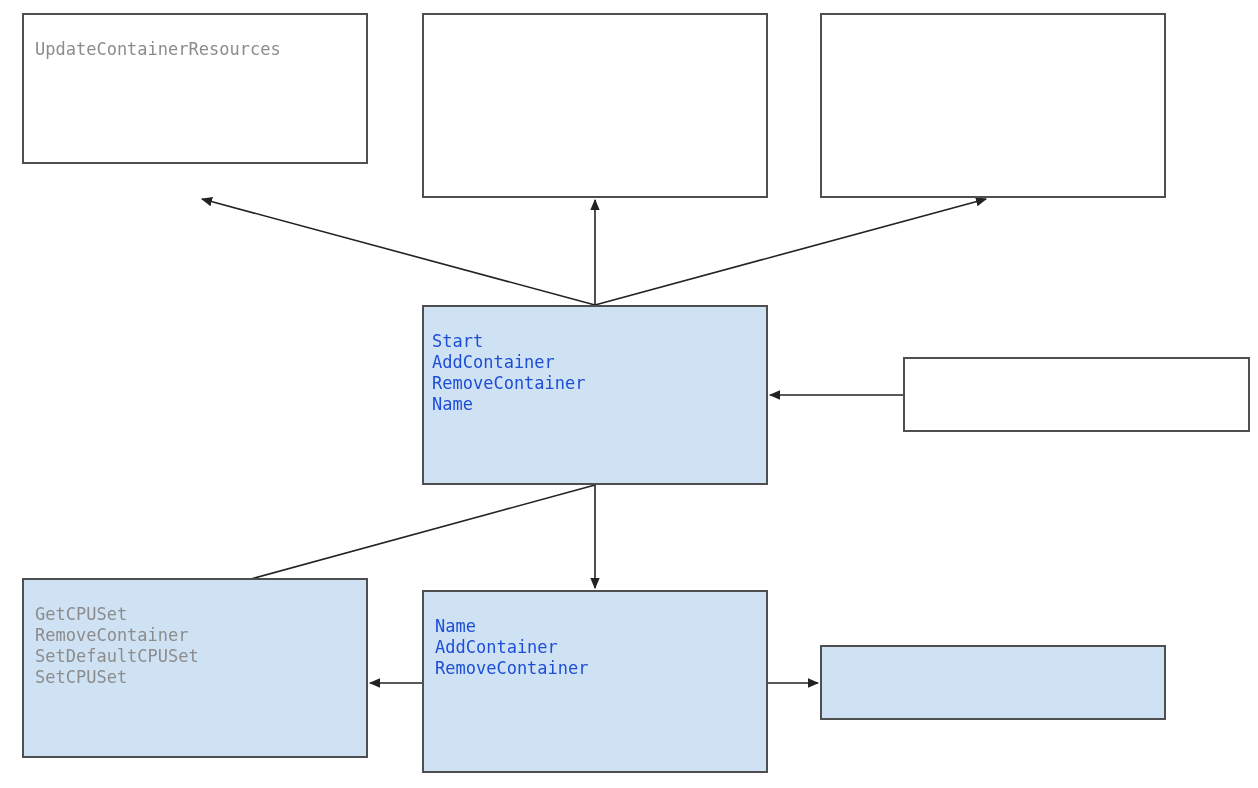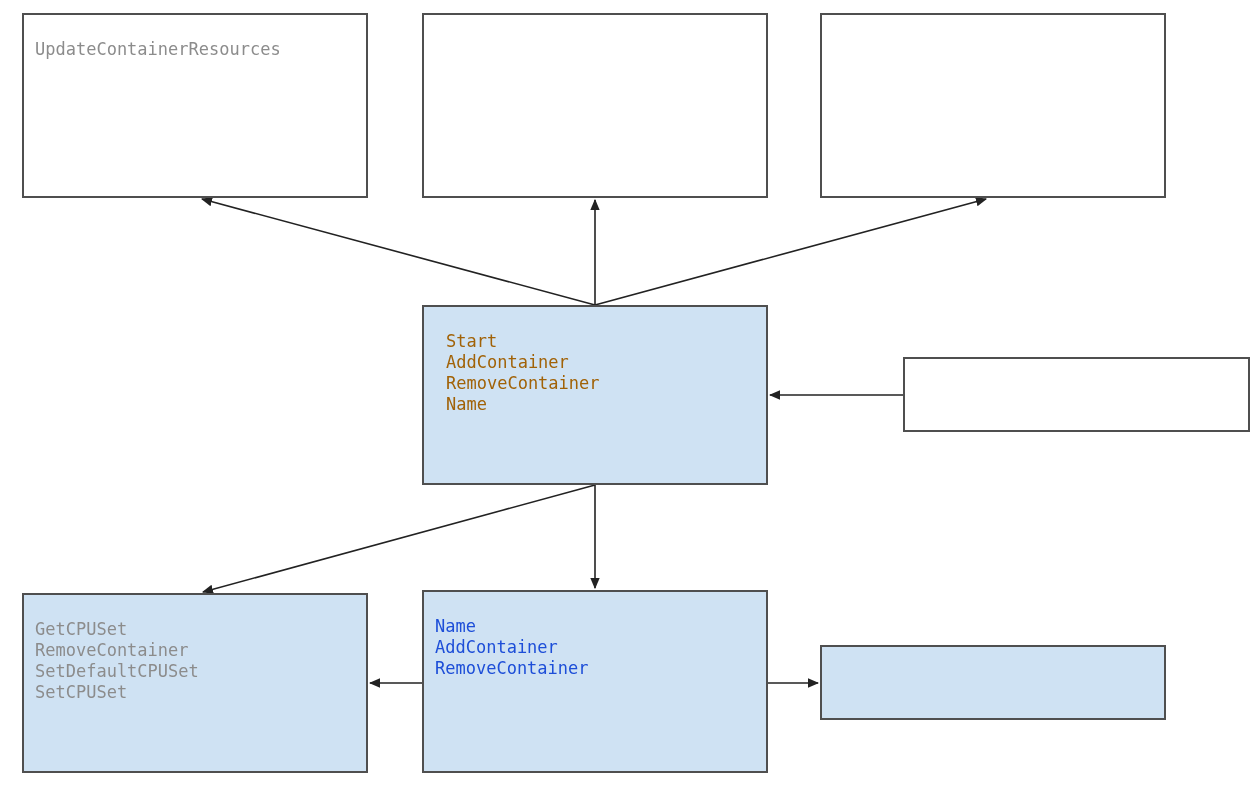--- a/index.html
+++ b/index.html
@@ -70,45 +70,45 @@
       <polyline points="595,305 202,199" fill="none" stroke="#222222" stroke-width="1.6" marker-end="url(#arrowhead)"></polyline>
       <polyline points="595,305 595,200" fill="none" stroke="#222222" stroke-width="1.6" marker-end="url(#arrowhead)"></polyline>
       <polyline points="595,305 986,199" fill="none" stroke="#222222" stroke-width="1.6" marker-end="url(#arrowhead)"></polyline>
       <polyline points="903,395 770,395" fill="none" stroke="#222222" stroke-width="1.6" marker-end="url(#arrowhead)"></polyline>
       <polyline points="595,485 203,592" fill="none" stroke="#222222" stroke-width="1.6" marker-end="url(#arrowhead)"></polyline>
       <polyline points="595,485 595,588" fill="none" stroke="#222222" stroke-width="1.6" marker-end="url(#arrowhead)"></polyline>
       <polyline points="422,683 370,683" fill="none" stroke="#222222" stroke-width="1.6" marker-end="url(#arrowhead)"></polyline>
       <polyline points="768,683 818,683" fill="none" stroke="#222222" stroke-width="1.6" marker-end="url(#arrowhead)"></polyline>
     </svg>
   <div id="nodes">
-      <div class="node" style="left: 22px; top: 13px; width: 346px; height: 185px; border-color: rgb(79, 79, 79); background: rgb(255, 255, 255);">
+      <div class="node" style="left: 22px; top: 13px; width: 346px; height: 151px; border-color: rgb(79, 79, 79); background: rgb(255, 255, 255);">
         <div class="node-title" style="color: rgb(0, 0, 0); margin-top: 20px;"></div>
         <div class="node-methods" style="color: rgb(140, 140, 140); margin-top: 24px; margin-left: 11px;">
           <span class="method-line">UpdateContainerResources</span>
         </div>
       </div>
       <div class="node" style="left: 422px; top: 13px; width: 346px; height: 185px; border-color: rgb(79, 79, 79); background: rgb(255, 255, 255);">
         <div class="node-title" style="color: rgb(0, 0, 0); margin-top: 20px;"></div>
       </div>
       <div class="node" style="left: 820px; top: 13px; width: 346px; height: 185px; border-color: rgb(79, 79, 79); background: rgb(255, 255, 255);">
         <div class="node-title" style="color: rgb(0, 0, 0); margin-top: 20px;"></div>
       </div>
       <div class="node filled" style="left: 422px; top: 305px; width: 346px; height: 180px; border-color: rgb(79, 79, 79); background: rgb(207, 226, 243);">
         <div class="node-title" style="color: rgb(0, 0, 0); margin-top: 20px;"></div>
-        <div class="node-methods" style="color: #a16207; margin-top: 24px; margin-left: 22px;">
+        <div class="node-methods" style="color: #1d4ed8; margin-top: 24px; margin-left: 8px;">
           <span class="method-line">Start</span>
           <span class="method-line">AddContainer</span>
           <span class="method-line">RemoveContainer</span>
           <span class="method-line">Name</span>
         </div>
       </div>
       <div class="node" style="left: 903px; top: 357px; width: 347px; height: 75px; border-color: rgb(79, 79, 79); background: rgb(255, 255, 255);">
         <div class="node-title" style="color: rgb(0, 0, 0); margin-top: 22px;"></div>
       </div>
-      <div class="node filled" style="left: 22px; top: 593px; width: 346px; height: 180px; border-color: rgb(79, 79, 79); background: rgb(207, 226, 243);">
+      <div class="node filled" style="left: 22px; top: 578px; width: 346px; height: 180px; border-color: rgb(79, 79, 79); background: rgb(207, 226, 243);">
         <div class="node-title" style="color: rgb(0, 0, 0); margin-top: 20px;"></div>
         <div class="node-methods" style="color: rgb(140, 140, 140); margin-top: 24px; margin-left: 11px;">
           <span class="method-line">GetCPUSet</span>
           <span class="method-line">RemoveContainer</span>
           <span class="method-line">SetDefaultCPUSet</span>
           <span class="method-line">SetCPUSet</span>
         </div>
       </div>
       <div class="node filled" style="left: 422px; top: 590px; width: 346px; height: 183px; border-color: rgb(79, 79, 79); background: rgb(207, 226, 243);">
         <div class="node-title" style="color: rgb(0, 0, 0); margin-top: 20px;"></div>

